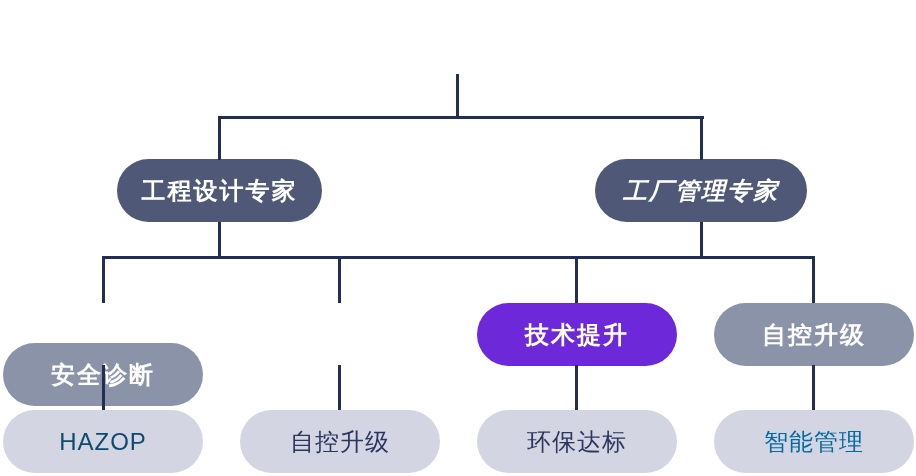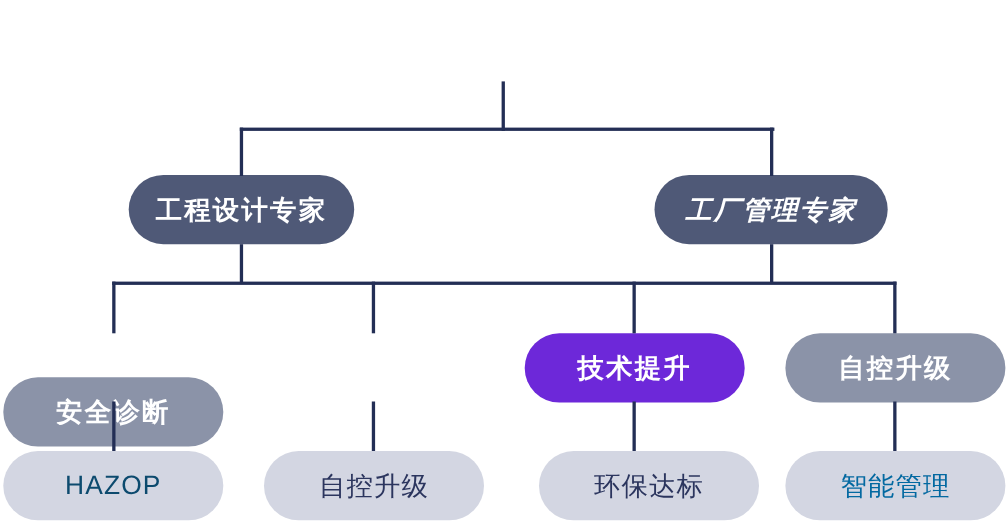--- a/index.html
+++ b/index.html
@@ -47,21 +47,21 @@
 
   <div class="pill" style="left: 117px; top: 159px; width: 205px; height: 63px; background-color: rgb(79, 89, 119);">工程设计专家</div>
   <div class="pill" style="left: 595px; top: 159px; width: 212px; height: 63px; background-color: rgb(79, 89, 119); font-style: italic;">工厂管理专家</div>
 
   <div class="pill" style="left: 3px; top: 303px; width: 200px; height: 63px; background-color: rgb(139, 147, 168); margin-top: 40px;">安全诊断</div>
   <div class="pill" style="left: 477px; top: 303px; width: 200px; height: 63px; background-color: #6d28d9;">技术提升</div>
   <div class="pill" style="left: 714px; top: 303px; width: 200px; height: 63px; background-color: rgb(139, 147, 168);">自控升级</div>
 
   <div class="pill lvl4" style="left: 3px; top: 410px; width: 200px; height: 63px; background-color: rgb(211, 214, 226); color: #0c4a6e;">HAZOP</div>
   <div class="pill lvl4" style="left: 240px; top: 410px; width: 200px; height: 63px; background-color: rgb(211, 214, 226); color: rgb(43, 53, 94);">自控升级</div>
-  <div class="pill lvl4" style="left: 490px; top: 410px; width: 200px; height: 63px; background-color: rgb(211, 214, 226); color: rgb(43, 53, 94);">环保达标</div>
+  <div class="pill lvl4" style="left: 477px; top: 410px; width: 200px; height: 63px; background-color: rgb(211, 214, 226); color: rgb(43, 53, 94);">环保达标</div>
   <div class="pill lvl4" style="left: 714px; top: 410px; width: 200px; height: 63px; background-color: rgb(211, 214, 226); color: #0369a1;">智能管理</div>
 
   <div class="line" style="left: 456px; top: 74px; width: 3px; height: 45px; background-color: rgb(35, 46, 85);"></div>
   <div class="line" style="left: 218px; top: 116px; width: 486px; height: 3px; background-color: rgb(35, 46, 85);"></div>
   <div class="line" style="left: 218px; top: 116px; width: 3px; height: 44px; background-color: rgb(35, 46, 85);"></div>
   <div class="line" style="left: 700px; top: 116px; width: 3px; height: 44px; background-color: rgb(35, 46, 85);"></div>
 
   <div class="line" style="left: 218px; top: 222px; width: 3px; height: 36px; background-color: rgb(35, 46, 85);"></div>
   <div class="line" style="left: 700px; top: 222px; width: 3px; height: 36px; background-color: rgb(35, 46, 85);"></div>
   <div class="line" style="left: 102px; top: 256px; width: 713px; height: 3px; background-color: rgb(35, 46, 85);"></div>

